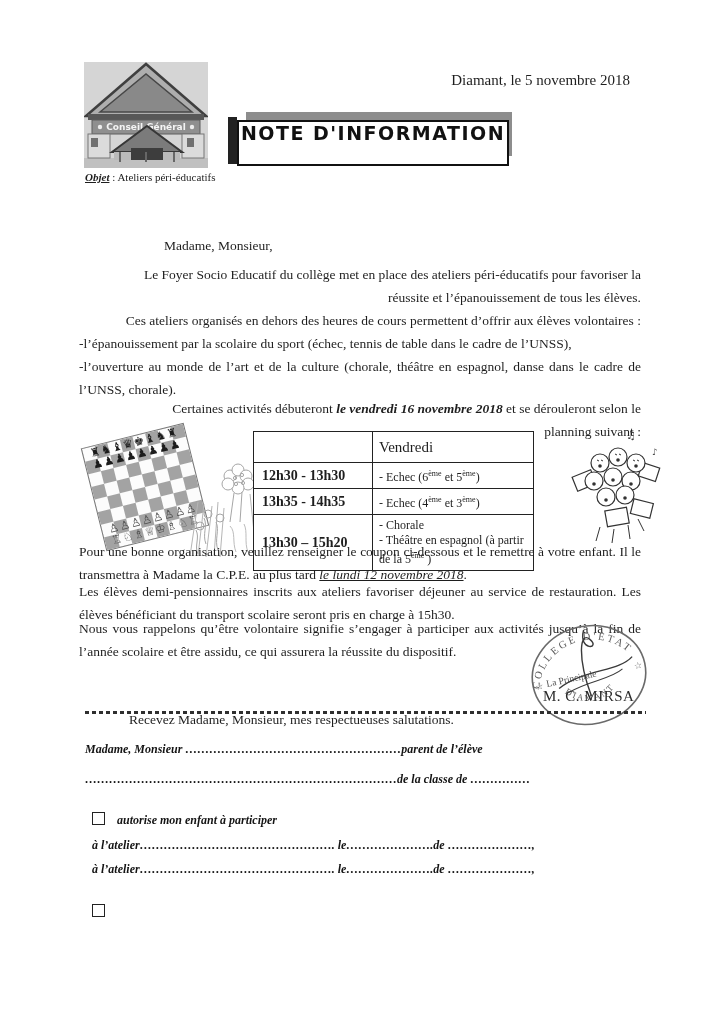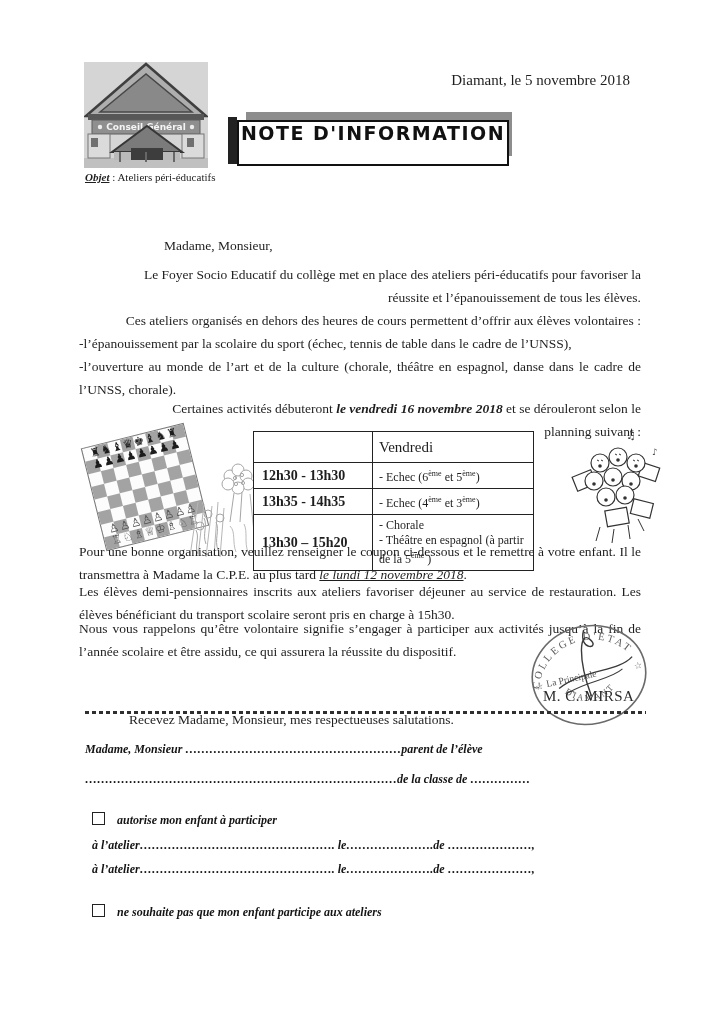--- a/index.html
+++ b/index.html
@@ -233,16 +233,16 @@
   <div class="abs coupon" style="left:85px;top:742px;">Madame, Monsieur ………………………………………………parent de l’élève</div>
   <div class="abs coupon" style="left:85px;top:772px;">……………………………………………………………………de la classe de ……………</div>
 
   <div class="abs coupon" style="left:92px;top:812px;">
     <span class="chkbox"></span><span>autorise mon enfant à participer</span>
   </div>
   <div class="abs coupon" style="left:92px;top:838px;">à l’atelier…………………………………………. le………………….de …………………,</div>
   <div class="abs coupon" style="left:92px;top:862px;">à l’atelier…………………………………………. le………………….de …………………,</div>
 
   <div class="abs coupon" style="left:92px;top:904px;">
-    <span class="chkbox"></span><span>ne souhaite pas que mon enfant participe aux ateliers</span>
+    <span class="chkbox"></span>
   </div>
 
 </div>
 
 </body></html>

